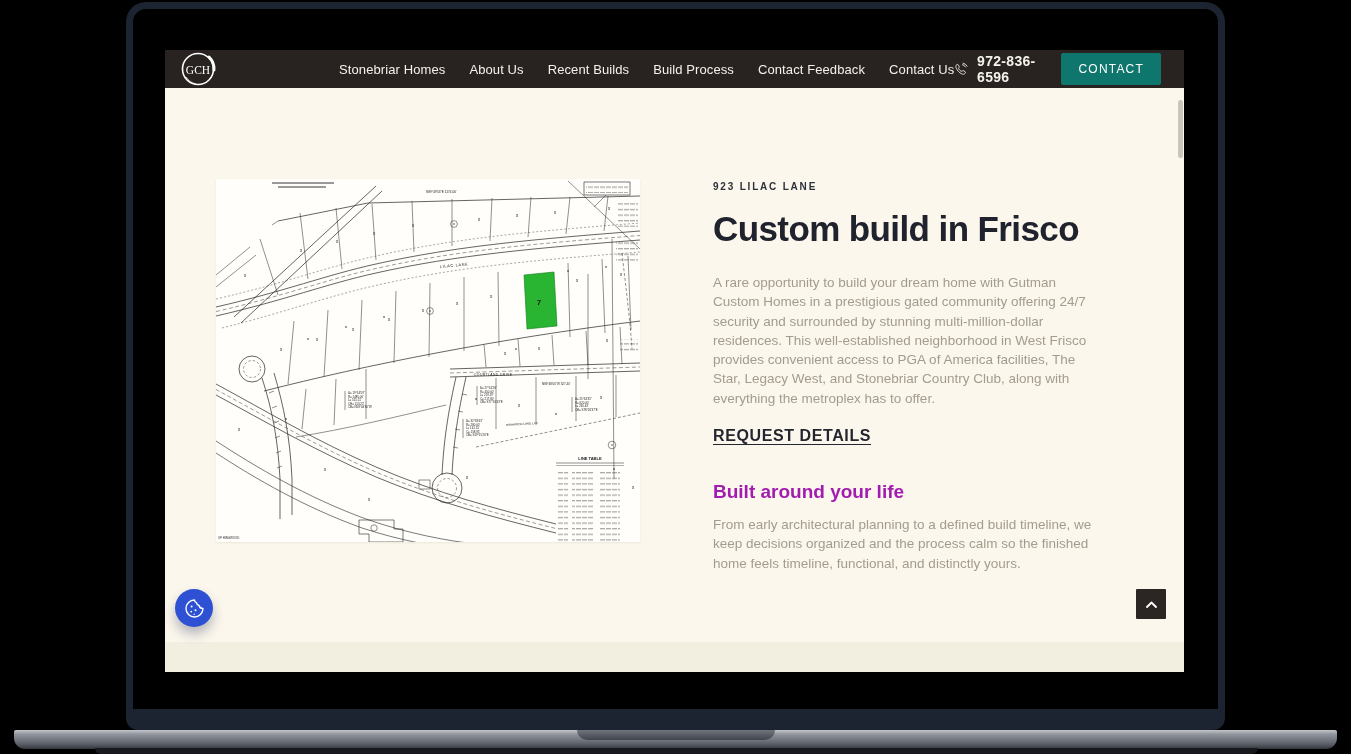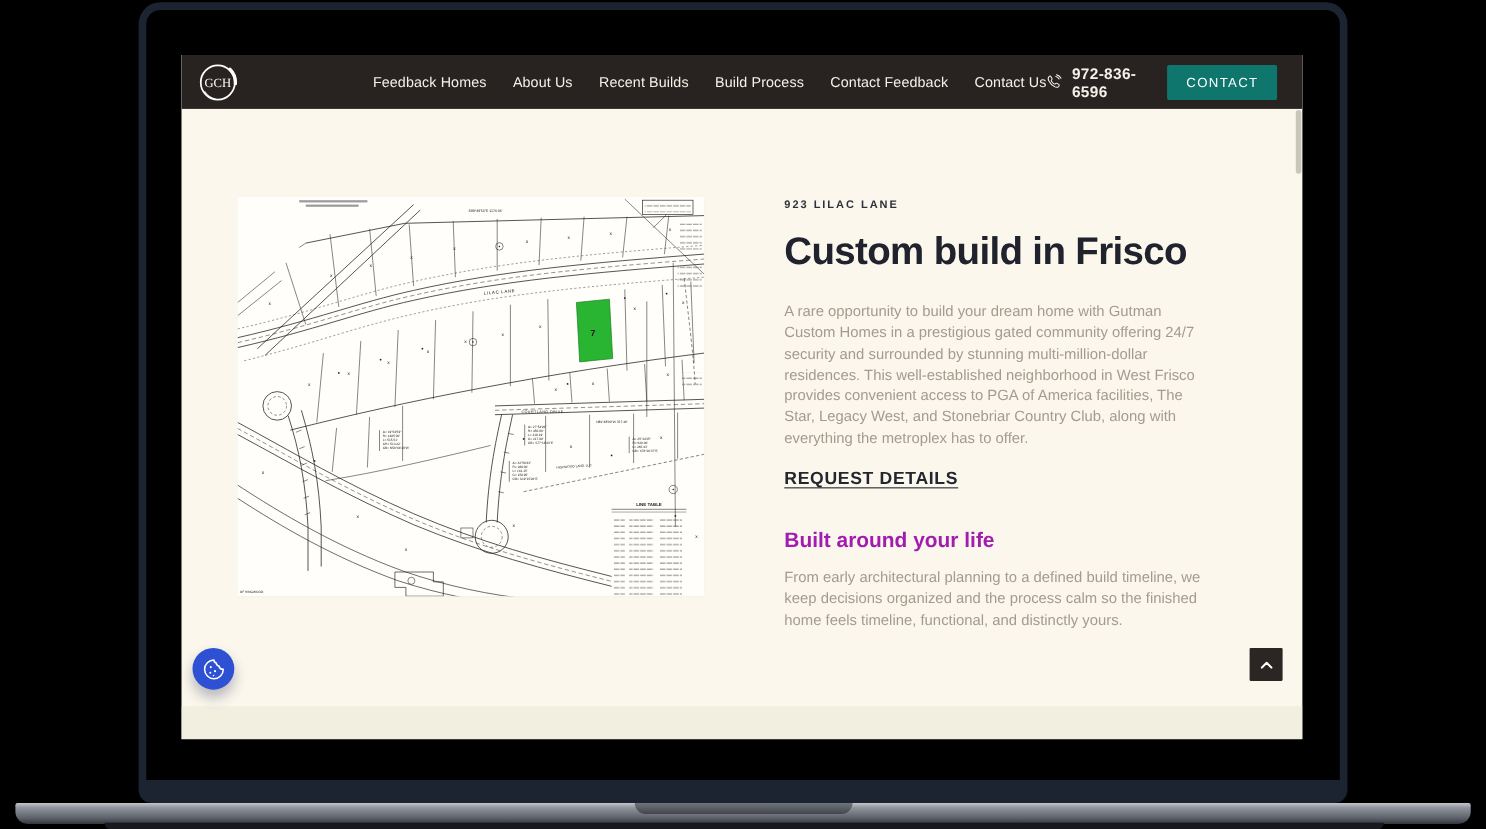--- a/index.html
+++ b/index.html
@@ -20,21 +20,21 @@
   .laptop-lip { position:absolute; left:95px; top:748px; width:1163px; height:6px;
     background:#17191f; border-radius:0 0 9px 9px; }
 
   
   .viewport { position:absolute; left:165px; top:50px; width:1019px; height:622px;
     background:#fbf7ec; overflow:hidden; }
   .scrollbar-thumb { position:absolute; left:1013px; top:50px; width:5px; height:58px;
     background:#c9c6bc; border-radius:3px; }
 
   
-  .navbar { position:absolute; left:0; top:0; width:1019px; height:49px; background:#282320;
+  .navbar { position:absolute; left:0; top:0; width:1019px; height:38px; background:#282320;
     display:flex; align-items:center; padding:0 23px 0 13px; }
   .logo { width:40px; height:40px; position:relative; cursor:pointer; }
   .logo svg { display:block; }
   .nav-links { display:flex; gap:24px; margin-left:121px; }
   .nav-link { color:#f4f1ea; font-size:13px; font-weight:500; letter-spacing:0.1px;
     cursor:pointer; white-space:nowrap; }
   .nav-right { margin-left:auto; display:flex; align-items:center; gap:11px; }
   .phone { display:flex; align-items:center; gap:9px; color:#f4f1ea; font-size:14px;
     font-weight:600; letter-spacing:0.3px; cursor:pointer; }
   .contact-btn { background:#0f766e; color:#fff; font-size:12px; font-weight:400;
@@ -79,21 +79,21 @@
     <div class="navbar">
       <div class="logo">
         <svg width="40" height="40" viewBox="0 0 40 40">
           <circle cx="20" cy="20" r="15.5" fill="none" stroke="#ffffff" stroke-width="1.6"></circle>
           <path d="M31,8 A16.5,16.5 0 0 1 36,21" fill="none" stroke="#ffffff" stroke-width="3" stroke-linecap="round"></path>
           <path d="M8,28 A16,16 0 0 0 18,35" fill="none" stroke="#ffffff" stroke-width="1" opacity="0.8"></path>
           <text x="20" y="24.5" text-anchor="middle" font-family="Liberation Serif, serif" font-size="11.5" fill="#ffffff">GCH</text>
         </svg>
       </div>
       <div class="nav-links">
-        <span class="nav-link">Feedback Homes</span>
+        <span class="nav-link">Stonebriar Homes</span>
         <span class="nav-link">About Us</span>
         <span class="nav-link">Recent Builds</span>
         <span class="nav-link">Build Process</span>
         <span class="nav-link">Contact Feedback</span>
         <span class="nav-link">Contact Us</span>
       </div>
       <div class="nav-right">
         <span class="phone">
           <svg width="17" height="17" viewBox="0 0 17 17">
             <path d="M3.2,2.6 C3.9,2 4.8,2 5.2,2.7 L6.3,4.4 C6.7,5 6.5,5.7 6,6.2 C5.6,6.6 5.5,7.2 5.8,7.7 C6.5,8.9 7.5,9.9 8.7,10.6 C9.2,10.9 9.8,10.8 10.2,10.4 C10.7,9.9 11.4,9.7 12,10.1 L13.7,11.2 C14.4,11.6 14.4,12.5 13.8,13.2 C12.7,14.3 11,14.6 9.6,13.9 C6.7,12.5 4.3,10.1 2.9,7.2 C2.2,5.8 2.1,3.7 3.2,2.6 Z" fill="none" stroke="#f4f1ea" stroke-width="1.1"></path>

